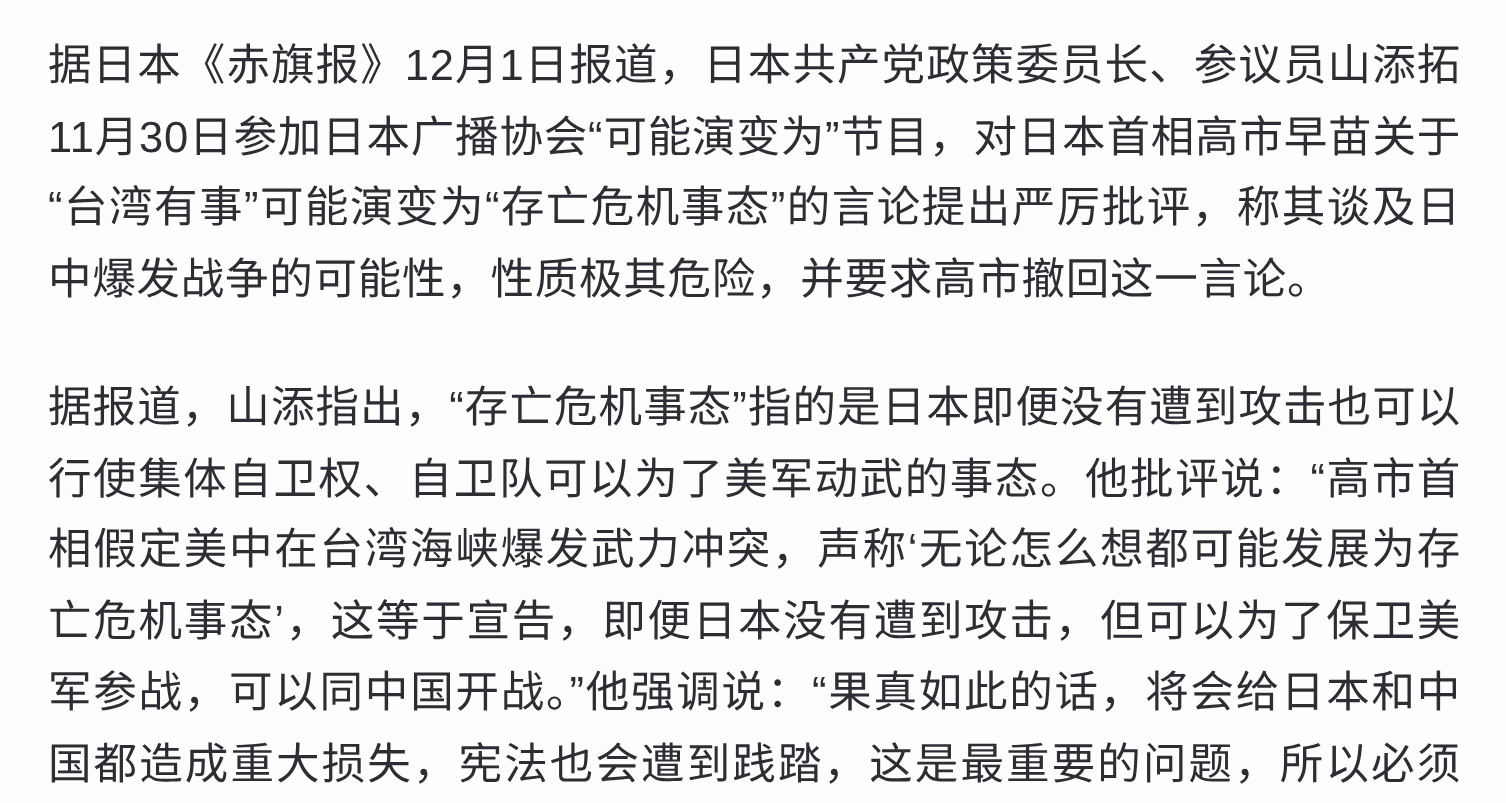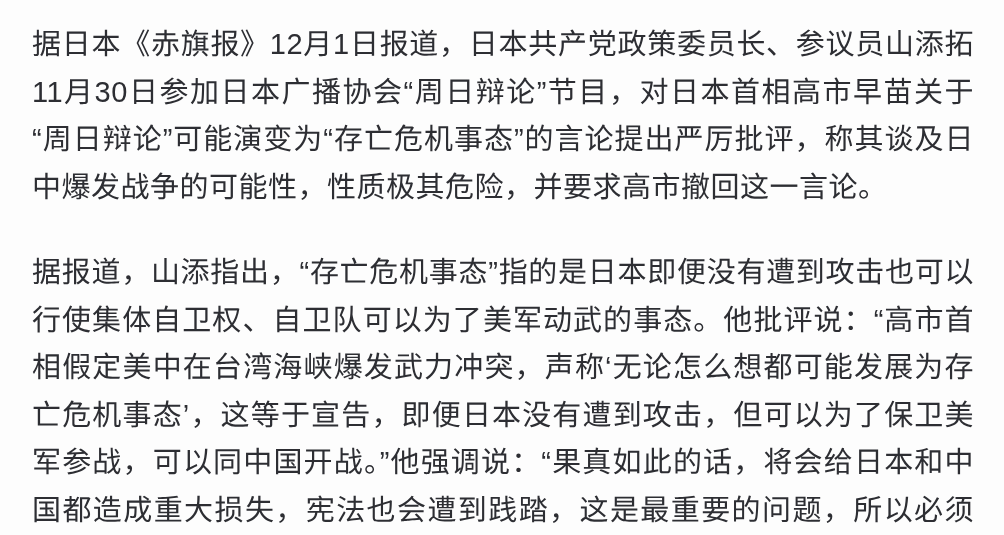--- a/index.html
+++ b/index.html
@@ -31,15 +31,15 @@
     word-break: break-all;
   }
   .article p:last-child {
     margin-bottom: 0;
   }
 </style>
 </head>
 <body>
 
 <div class="article">
-  <p>据日本《赤旗报》12月1日报道，日本共产党政策委员长、参议员山添拓11月30日参加日本广播协会“周日辩论”节目，对日本首相高市早苗关于“周日辩论”可能演变为“存亡危机事态”的言论提出严厉批评，称其谈及日中爆发战争的可能性，性质极其危险，并要求高市撤回这一言论。</p>
+  <p>据日本《赤旗报》12月1日报道，日本共产党政策委员长、参议员山添拓11月30日参加日本广播协会“可能演变为”节目，对日本首相高市早苗关于“台湾有事”可能演变为“存亡危机事态”的言论提出严厉批评，称其谈及日中爆发战争的可能性，性质极其危险，并要求高市撤回这一言论。</p>
   <p>据报道，山添指出，“存亡危机事态”指的是日本即便没有遭到攻击也可以行使集体自卫权、自卫队可以为了美军动武的事态。他批评说：“高市首相假定美中在台湾海峡爆发武力冲突，声称‘无论怎么想都可能发展为存亡危机事态’，这等于宣告，即便日本没有遭到攻击，但可以为了保卫美军参战，可以同中国开战。”他强调说：“果真如此的话，将会给日本和中国都造成重大损失，宪法也会遭到践踏，这是最重要的问题，所以必须撤回。”</p>
 </div>
 
 </body></html>

